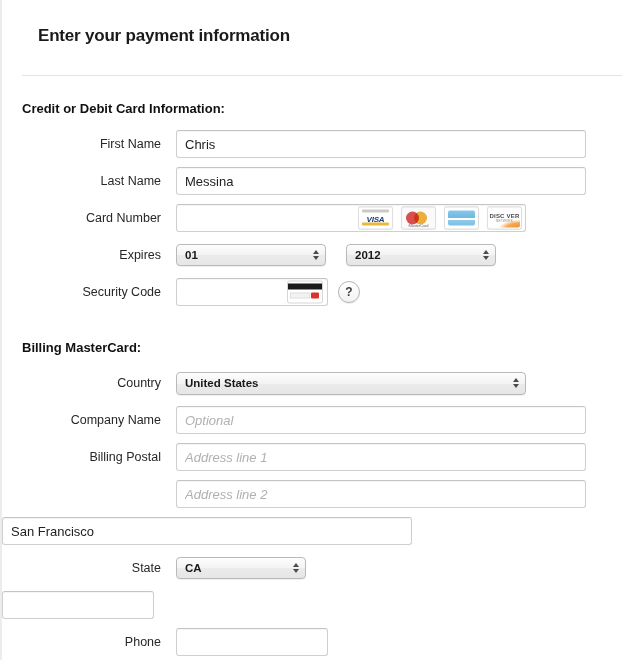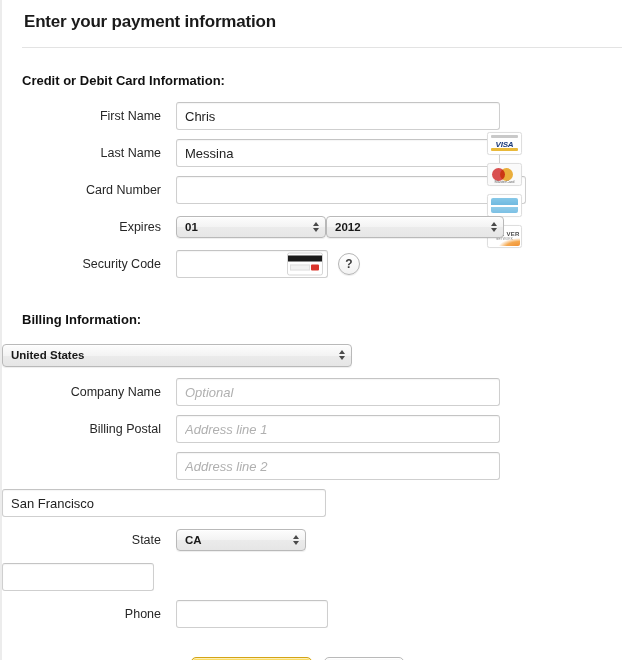--- a/index.html
+++ b/index.html
@@ -23,21 +23,21 @@
 
   
   .page-header {
     padding: 10px 20px 0 20px;
   }
   .page-title {
     font-size: 17px;
     font-weight: bold;
     color: #1a1a1a;
     letter-spacing: -0.2px;
-    margin: 2px;
+    margin: 16px;
     padding: 0 0 13px 0;
   }
   .header-rule {
     height: 1px;
     background: #e3e3e3;
     margin: 0 0 0 0;
   }
 
   
   .section-heading {
@@ -85,21 +85,21 @@
     font-size: 13px;
     color: #222222;
     padding: 0 8px;
     outline: none;
     box-shadow: inset 0 1px 1px rgba(0,0,0,0.04);
   }
   .field::placeholder {
     color: #b0b0b0;
     font-style: italic;
   }
-  .field.wide  { width: 324px; }
+  .field.wide  { width: 410px; }
   .field.small { width: 152px; }
   .field.card  { width: 350px; padding-right: 150px; }
 
   .field-wrap { position: relative; display: inline-block; }
 
   
   .select {
     position: relative;
     height: 22px;
     box-sizing: border-box;
@@ -110,21 +110,21 @@
     font-size: 11.5px;
     font-weight: bold;
     color: #181818;
     display: flex;
     align-items: center;
     padding: 0 18px 0 8px;
     cursor: default;
     user-select: none;
   }
   .select.month { width: 150px; align-items: center; }
-  .select.year  { width: 178px; margin-left: 0; }
+  .select.year  { width: 150px; margin-left: 20px; }
   .select.country { width: 350px; height: 23px; }
   .select.state { width: 130px; }
   .sel-arrows {
     position: absolute;
     right: 6px;
     top: 50%;
     transform: translateY(-50%);
     width: 7px;
     height: 14px;
     display: flex;
@@ -145,21 +145,20 @@
   
   .card-logos {
     position: absolute;
     right: 4px;
     top: 50%;
     transform: translateY(-50%);
     display: flex;
     gap: 8px;
     align-items: center;
     pointer-events: none;
-    flex-direction: column;
   }
   .brand {
     width: 33px;
     height: 21px;
     border-radius: 2.5px;
     position: relative;
     overflow: hidden;
     background: #fdfdfd;
     border: 1px solid #dedede;
     box-shadow: 0 0 1px rgba(0,0,0,0.08);
@@ -369,25 +368,26 @@
         <div class="cvv-icon">
           <div class="mag"></div>
             <div class="sig"></div>
             <div class="code"></div>
         </div>
       </div>
       <button class="help-btn">?</button>
     </div>
   </div>
 
-  <div class="section-heading billing">Billing Information:</div>
+  <div class="section-heading billing">Billing MasterCard:</div>
 
   <div class="form-rows">
 
     <div class="row">
+      <div class="label">Country</div>
       <div class="select country">
         <span>United States</span>
         <span class="sel-arrows">
             <i class="up"></i>
             <i class="down"></i>
           </span>
       </div>
     </div>
 
     <div class="row">

